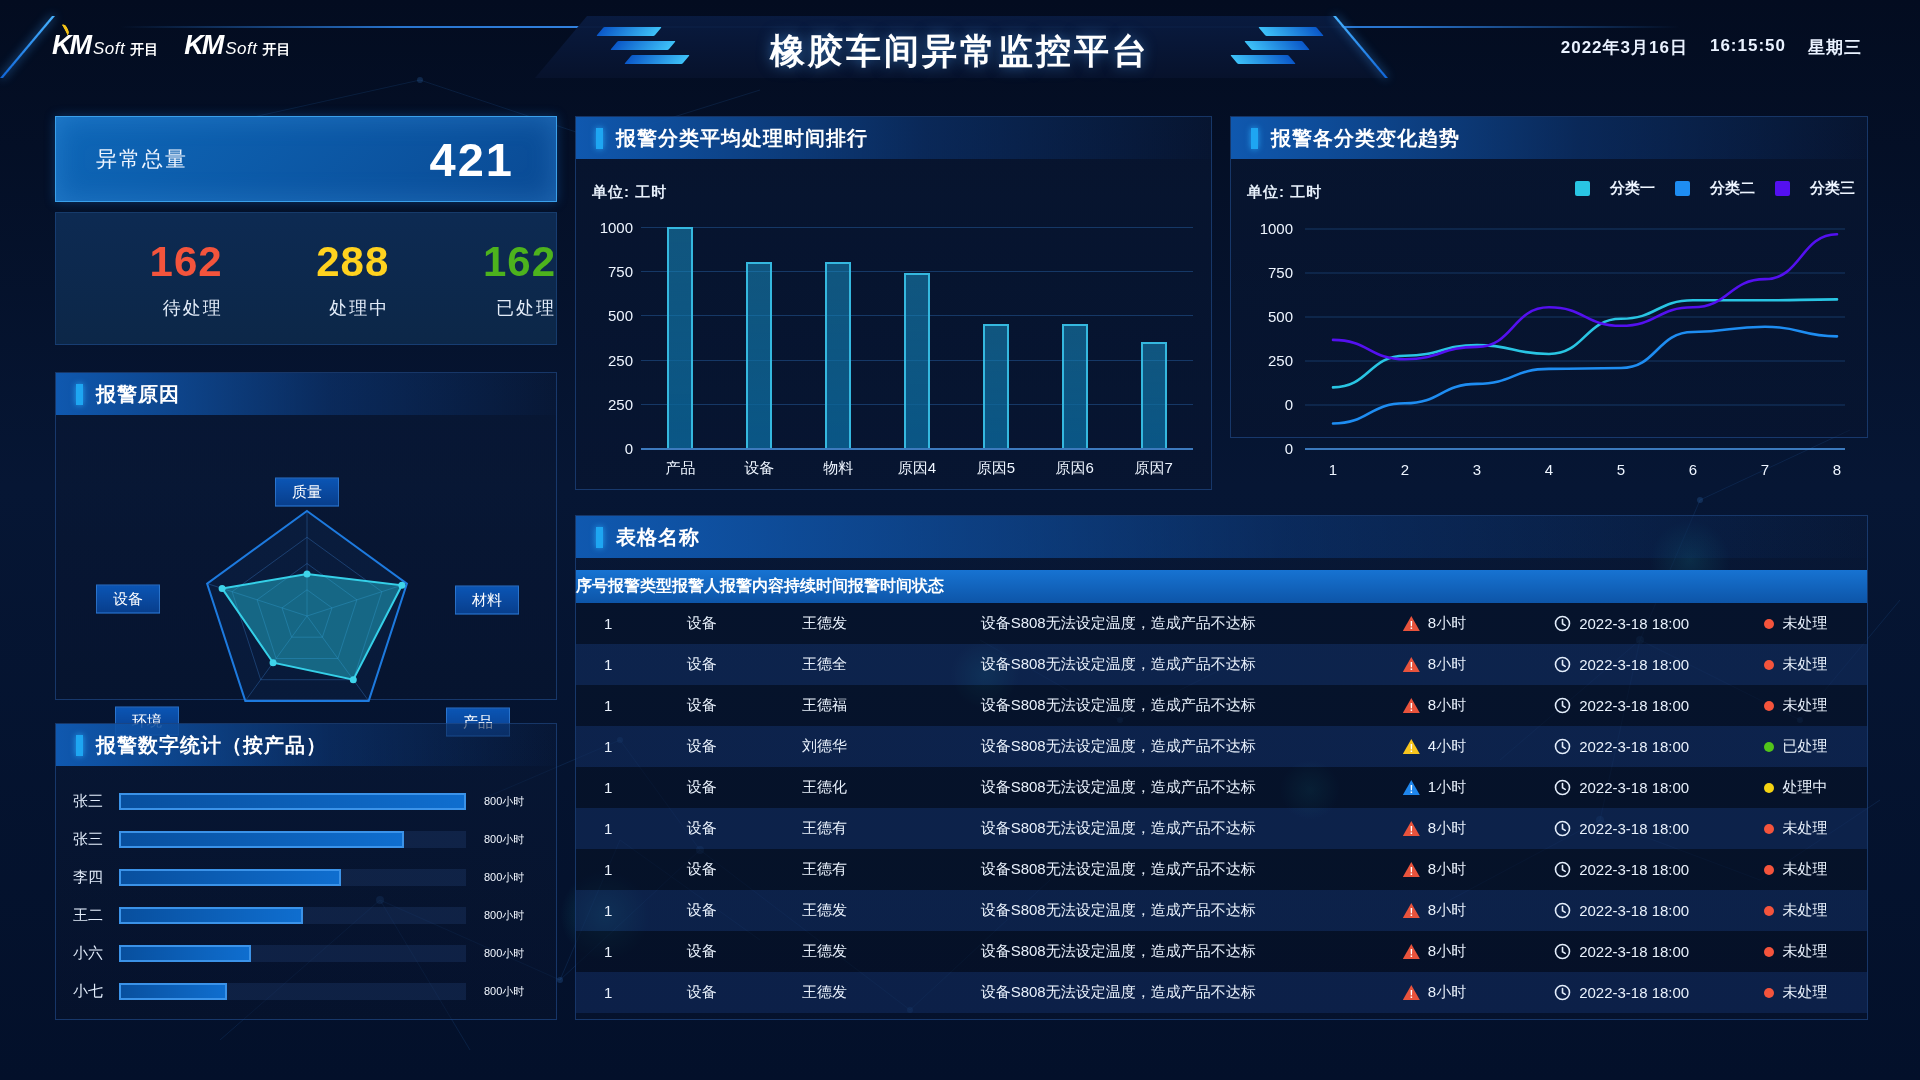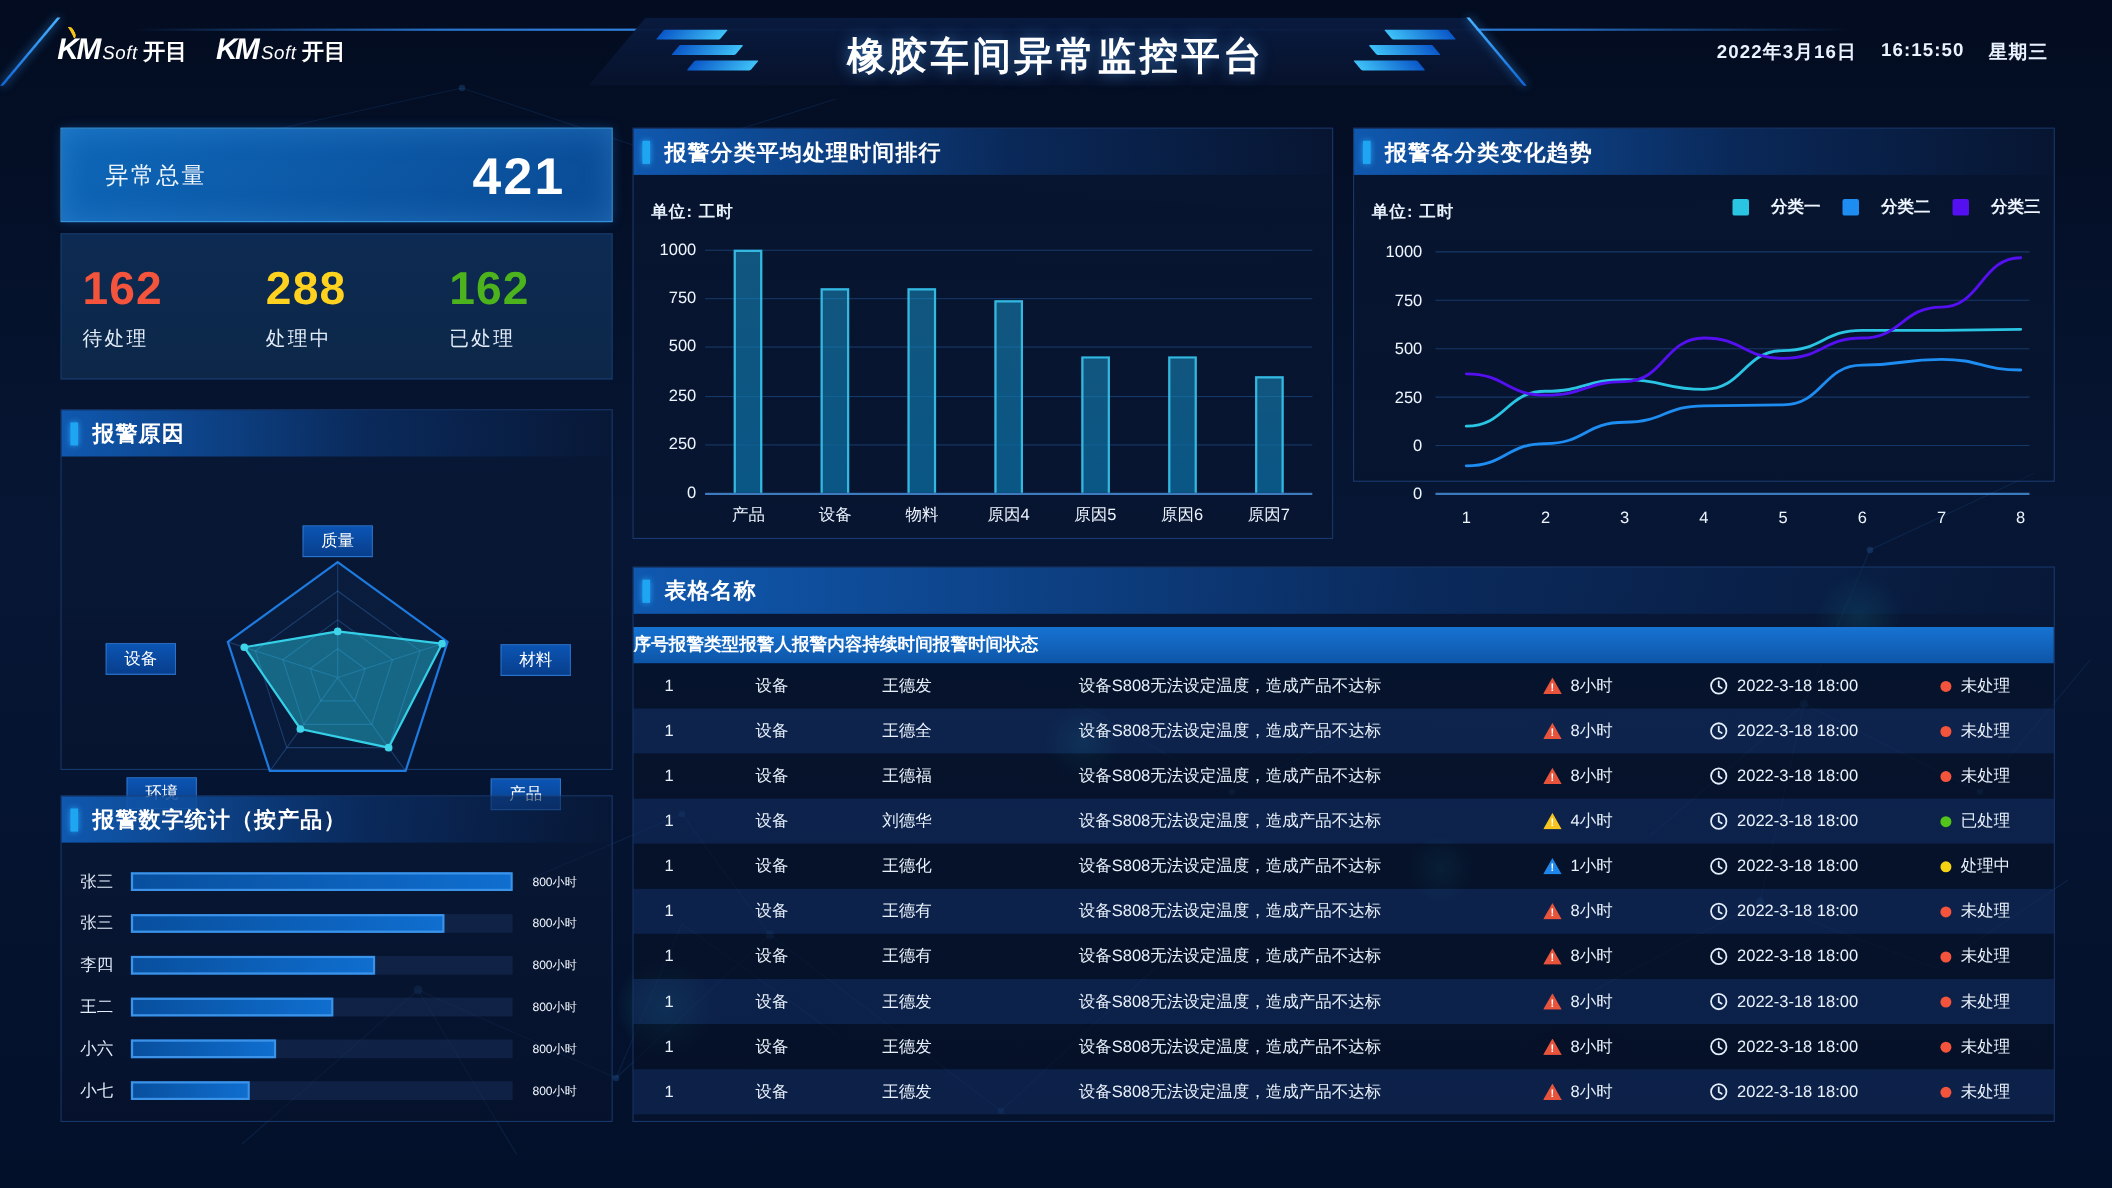--- a/index.html
+++ b/index.html
@@ -16,59 +16,59 @@
   
   header { position:absolute; left:0; top:0; width:1920px; height:92px; z-index:3; }
   .hline { position:absolute; left:120px; top:26px; width:1560px; height:2px; z-index:1;
     background:linear-gradient(90deg, rgba(40,120,230,0) 0%, rgba(47,134,235,.85) 18%, #3f93f5 45%, rgba(47,134,235,.85) 82%, rgba(40,120,230,0) 100%); }
   .logos { position:absolute; left:52px; top:30px; display:flex; gap:26px; align-items:baseline; }
   .logo { display:flex; align-items:baseline; white-space:nowrap; }
   .logo .mark { font-size:27px; font-weight:bold; font-style:italic; letter-spacing:-2px; position:relative; }
   .logo .spark { position:absolute; left:9px; top:-6px; width:7px; height:12px;
     border-right:3px solid #f4c318; border-radius:50%; transform:rotate(-28deg); }
   .logo .name { font-size:17px; font-style:italic; margin-left:3px; letter-spacing:.5px; }
-  .logo .cn { font-size:20px; font-weight:bold; margin-left:5px; }
+  .logo .cn { font-size:14px; font-weight:bold; margin-left:5px; }
   .title-band { position:absolute; left:535px; top:16px; width:850px; height:62px; z-index:2;
     background:linear-gradient(180deg, rgba(9,27,64,.97), rgba(7,18,44,.97));
     clip-path:polygon(52px 0, 798px 0, 850px 100%, 0 100%); }
   .band-edge { position:absolute; width:3px; height:62px; transform-origin:top left; z-index:3;
     background:linear-gradient(180deg,#47b2ff,#1166d8); box-shadow:0 0 8px rgba(60,160,255,.8); }
   .band-edge.left  { left:52px; top:16px; transform:skewX(-40deg); }
   .band-edge.right { left:1333px; top:16px; transform:skewX(40deg); }
   .stripe { position:absolute; width:58px; height:9px; transform:skewX(-40deg); z-index:3; border-radius:1px; }
   .stripe.l { background:linear-gradient(90deg,#0a57c8,#3ec2f8); }
   .stripe.r { background:linear-gradient(270deg,#0a57c8,#3ec2f8); transform:skewX(40deg); }
   .page-title { position:absolute; left:0; right:0; top:28px; text-align:center; z-index:4;
     font-size:35px; font-weight:bold; letter-spacing:3px; color:#fff;
     text-shadow:0 0 14px rgba(80,170,255,.55); }
   .datetime { position:absolute; right:58px; top:36px; font-size:17px; color:#eaf2ff;
     display:flex; gap:22px; font-weight:bold; letter-spacing:1px; }
 
   
   .panel { position:absolute; z-index:2;
     background:linear-gradient(180deg, rgba(10,26,56,.50), rgba(8,20,46,.50));
     border:1px solid rgba(44,98,175,.45); }
-  .panel-header { height:42px; display:flex; align-items:center; padding-left:8px;
+  .panel-header { height:42px; display:flex; align-items:center; padding-left:20px;
     background:linear-gradient(90deg, rgba(16,92,182,.95) 0%, rgba(14,70,150,.40) 55%, rgba(12,40,95,.05) 100%); }
   .accent { width:7px; height:21px; background:#1ea6f2; margin-right:13px; box-shadow:0 0 6px rgba(40,170,250,.9); }
   .panel-title { font-size:20px; font-weight:bold; letter-spacing:1px; }
   .unit { position:absolute; left:16px; top:66px; font-size:15px; font-weight:bold; color:#e8f1fc; letter-spacing:1px; }
 
   
   #total-card { position:absolute; left:55px; top:116px; width:502px; height:86px; z-index:2;
     background:linear-gradient(135deg,#0e67b8 0%,#0a4a94 100%);
     border:1px solid #3ba0ea; box-shadow:inset 0 0 28px rgba(90,180,255,.28), 0 0 10px rgba(30,120,220,.35);
     display:flex; align-items:center; justify-content:space-between; padding:0 42px 0 40px; }
   #total-card .lbl { font-size:21px; color:#eef5ff; letter-spacing:2px; }
   #total-card .val { font-size:47px; font-weight:bold; letter-spacing:2px; }
 
   #stats-card { position:absolute; left:55px; top:212px; width:502px; height:133px; z-index:2;
     background:linear-gradient(180deg,#0d2a52,#0c2748); border:1px solid rgba(44,98,175,.35);
     display:flex; align-items:center; }
-  .stat { flex:1; text-align:left;padding-left:19px; }
+  .stat { flex:1; text-align:right;padding-left:19px; }
   .stat .num { font-size:42px; font-weight:bold; letter-spacing:1px; }
   .stat .cap { font-size:18px; color:#e3ecf9; margin-top:10px; letter-spacing:2px; }
 
   #radar-panel { left:55px; top:372px; width:502px; height:328px; }
   #radar-wrap { position:absolute; left:0; top:50px; width:502px; height:286px; }
   #radar-svg { position:absolute; inset:0; }
   .radar-label { position:absolute; transform:translate(-50%,-50%); z-index:3;
     background:linear-gradient(180deg,#0b55b4,#083e8c); border:1px solid rgba(90,170,255,.4);
     color:#fff; font-size:15px; padding:4px 16px; white-space:nowrap; }
   #radar-labels span:nth-of-type(1){ left:251px; top:69px; }

